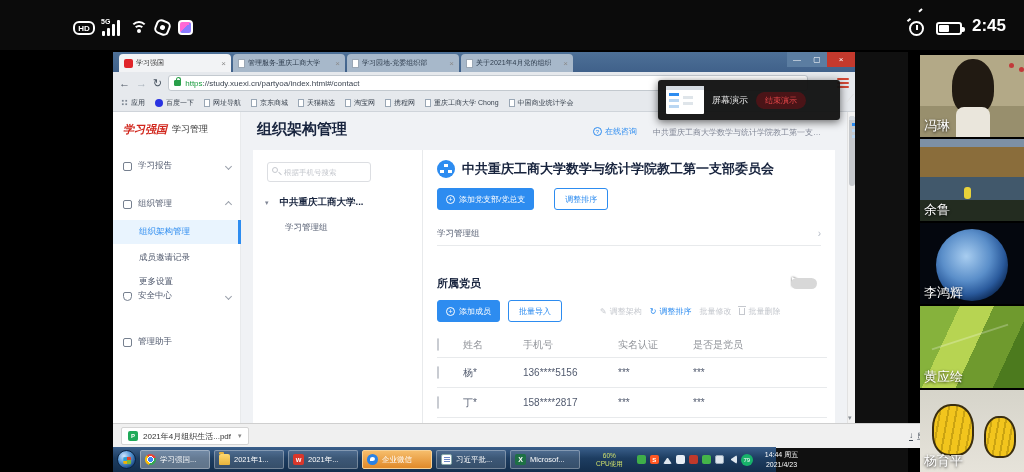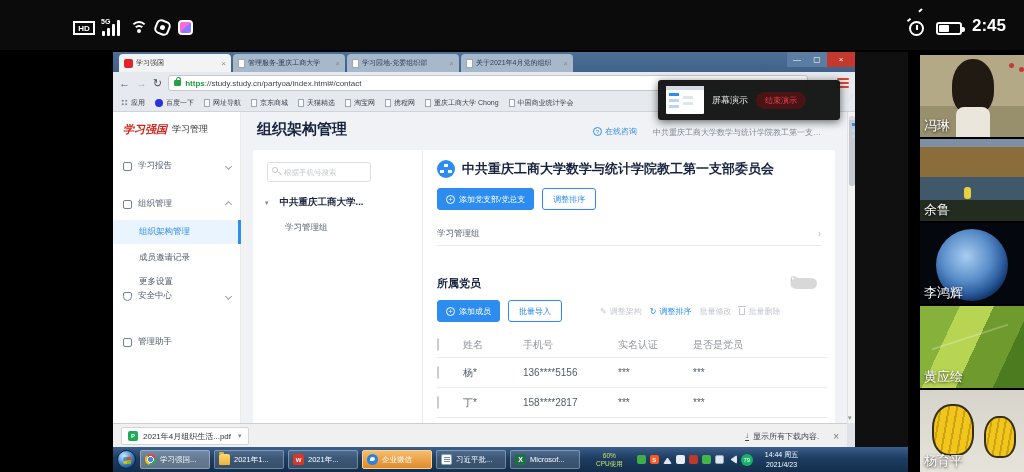--- a/index.html
+++ b/index.html
@@ -1,21 +1,21 @@
 <!DOCTYPE html>
 <html><head>
 <meta charset="utf-8">
 <style>
   *{margin:0;padding:0;box-sizing:border-box}
   html,body{width:1024px;height:472px;background:#000;overflow:hidden;
     font-family:"Liberation Sans","DejaVu Sans",sans-serif;position:relative}
 
   
   .statusbar{position:absolute;left:0;top:0;width:1024px;height:50px;background:#0b0b0b;color:#fff}
-  .hd-badge{position:absolute;left:73px;top:21px;width:22px;height:14px;border:2px solid #fff;border-radius:0;
+  .hd-badge{position:absolute;left:73px;top:21px;width:22px;height:14px;border:2px solid #fff;border-radius:6px;
     font-size:8px;font-weight:bold;display:flex;align-items:center;justify-content:center}
   .sig{position:absolute;left:101px;top:18px;width:22px;height:18px}
   .sig .g5{position:absolute;left:0;top:0;font-size:7px;font-weight:bold}
   .sig i{position:absolute;bottom:0;width:3px;background:#fff;border-radius:1px}
   .sig i:nth-child(2){left:1px;height:5px}.sig i:nth-child(3){left:6px;height:8px}
   .sig i:nth-child(4){left:11px;height:12px}.sig i:nth-child(5){left:16px;height:16px}
   .wifi{position:absolute;left:130px;top:21px;width:18px;height:14px}
   .wifi b{position:absolute;left:50%;transform:translateX(-50%);border:2px solid #fff;border-color:#fff transparent transparent transparent;border-radius:50%}
   .wifi b:nth-child(1){width:18px;height:18px;top:0}
   .wifi b:nth-child(2){width:11px;height:11px;top:4px}
@@ -46,21 +46,21 @@
   .fav-page{width:7px;height:9px;background:#fff;border:1px solid #9aa7b5;flex:0 0 auto}
   .wctrl{position:absolute;top:0;right:0;height:15px;display:flex}
   .wctrl span{width:20px;height:15px;display:flex;align-items:center;justify-content:center;font-size:8px;color:#fff;background:#5b7da1}
   .wctrl .wclose{background:#c4392d;width:28px}
   .toolbar{position:absolute;left:0;top:20px;width:742px;height:22px;background:#e6e9ed;display:flex;align-items:center;padding:0 6px;gap:6px}
   .navbtn{font-size:11px;color:#4a5562}
   .navbtn.dis{color:#aab2bb}
   .addr{height:16px;flex:0 0 640px;background:#fff;border:1px solid #c3c9cf;border-radius:3px;display:flex;align-items:center;padding:0 5px;gap:4px;font-size:8px}
   .lock{width:7px;height:6px;border:1px solid #2aa04a;border-radius:1px;position:relative;background:#2aa04a}
   .lock:before{content:"";position:absolute;left:1px;top:-4px;width:3px;height:4px;border:1px solid #2aa04a;border-bottom:0;border-radius:3px 3px 0 0}
-  .scheme{color:#1a9c3e;font-weight:bold}
+  .scheme{color:#1a9c3e;font-weight:normal}
   .urlrest{color:#3b4450}
   .menu-red{margin-left:auto;width:12px;height:10px;display:flex;flex-direction:column;justify-content:space-between}
   .menu-red i{height:2px;background:#d34836;border-radius:1px}
   .bookmarks{position:absolute;left:0;top:42px;width:742px;height:18px;background:#e6e9ed;border-bottom:1px solid #cfd4da;display:flex;align-items:center;gap:10px;padding:0 8px;font-size:7px;color:#3b4450}
   .bm{display:flex;align-items:center;gap:3px}
   .grid-ic{width:7px;height:7px;background:
     radial-gradient(circle,#7c8692 1px,transparent 1px) 0 0/3.5px 3.5px}
   .baidu-ic{width:8px;height:8px;border-radius:50%;background:#2932e1;position:relative}
   .pg-ic{width:6px;height:8px;background:#fff;border:1px solid #9aa7b5}
 
@@ -97,21 +97,21 @@
   .mag{position:absolute;left:19px;top:17px;width:6px;height:6px;border:1px solid #c5c8ce;border-radius:50%}
   .mag:after{content:"";position:absolute;left:5px;top:5px;width:4px;height:1px;background:#c5c8ce;transform:rotate(45deg)}
   .tree-root{position:absolute;left:12px;top:46px;font-size:9.5px;font-weight:bold;color:#17233d;display:flex;gap:11px;align-items:center}
   .tree-caret{font-size:7px;color:#808695}
   .tree-child{position:absolute;left:32px;top:72px;font-size:8.5px;color:#515a6e}
   .rightcol{position:absolute;left:170px;top:0;width:412px;height:273px;padding:0}
   .orgrow{position:absolute;left:14px;top:10px;display:flex;align-items:center;gap:7px}
   .orgic{width:18px;height:18px;background:#2d8cf0;border-radius:50%;position:relative;flex:0 0 auto}
   .orgic:before{content:"";position:absolute;left:7px;top:4px;width:4px;height:3px;background:#fff;box-shadow:-4px 6px 0 #fff,4px 6px 0 #fff}
   .orgtitle{font-size:13px;font-weight:bold;color:#17233d}
-  .btnrow1{position:absolute;left:14px;top:38px;display:flex;gap:8px}
+  .btnrow1{position:absolute;left:14px;top:38px;display:flex;gap:20px}
   .btn-blue{height:22px;background:#2d8cf0;color:#fff;border:1px solid #2d8cf0;border-radius:3px;font-size:8px;display:flex;align-items:center;gap:4px;padding:0 8px}
   .btn-line{height:22px;background:#fff;color:#2d8cf0;border:1px solid #2d8cf0;border-radius:3px;font-size:8px;display:flex;align-items:center;gap:4px;padding:0 10px}
   .plus-c{width:9px;height:9px;border:1px solid #fff;border-radius:50%;display:flex;align-items:center;justify-content:center;font-size:7px;line-height:1}
   .grouprow{position:absolute;left:14px;top:72px;width:384px;height:24px;border-bottom:1px solid #e8eaec;display:flex;align-items:center;justify-content:space-between;font-size:8.5px;color:#515a6e}
   .grouprow .arrow{color:#b5bcc7;font-size:10px}
   .memtitle{position:absolute;left:14px;top:126px;font-size:11px;font-weight:bold;color:#17233d}
   .cursorbadge{position:absolute;right:18px;top:128px;width:26px;height:11px;background:#d8d8d8;border-radius:6px}
   .cursor{position:absolute;right:38px;top:127px;width:0;height:0;border-left:5px solid #fff;border-bottom:8px solid transparent;border-top:2px solid transparent;filter:drop-shadow(0 0 1px #555)}
   .btnrow2{position:absolute;left:14px;top:150px;width:390px;display:flex;align-items:center;gap:8px;font-size:8px}
   .lnk{display:flex;align-items:center;gap:3px}
@@ -121,30 +121,30 @@
   .trash{width:6px;height:7px;border:1px solid #c5c8ce;border-top:0;position:relative}
   .trash:before{content:"";position:absolute;left:-2px;top:-2px;width:8px;height:1px;background:#c5c8ce}
   .table{position:absolute;left:14px;top:182px;width:390px;font-size:10px}
   .trow{display:flex;align-items:center;height:30px;border-bottom:1px solid #e8eaec}
   .thead{color:#909399;height:26px;background:#fafafa00}
   .tbody{color:#515a6e}
   .c-chk{flex:0 0 26px}.c-name{flex:0 0 60px}.c-phone{flex:0 0 95px}.c-ver{flex:0 0 75px}.c-mem{flex:1}
   .chk{width:10px;height:10px;border:1px solid #c9ccd2;border-radius:2px;background:#fff}
 
   
-  .shelf{position:absolute;left:0;top:371px;width:734px;height:24px;background:#f0f0f0;border-top:1px solid #cfcfcf;display:flex;align-items:center;padding:12px 8px;font-size:8px;color:#333}
+  .shelf{position:absolute;left:0;top:371px;width:898px;height:24px;background:#f0f0f0;border-top:1px solid #cfcfcf;display:flex;align-items:center;padding:12px 8px;font-size:8px;color:#333}
   .dchip{height:18px;background:#fff;border:1px solid #d4d4d4;border-radius:2px;display:flex;align-items:center;gap:5px;padding:0 6px}
   .pdfic{width:10px;height:10px;background:#1faa59;border-radius:2px;display:flex;align-items:center;justify-content:center;color:#fff;font-size:6px;font-weight:bold}
   .dcaret{color:#888;font-size:7px;margin-left:2px}
   .showall{margin-left:auto;display:flex;align-items:center;gap:4px;color:#3b4450}
   .dl-ic{font-size:8px;border-bottom:1px solid #3b4450;line-height:1}
   .shelf-close{margin-left:14px;color:#777;font-size:10px}
 
   
-  .taskbar{position:absolute;left:0;top:395px;width:795px;height:25px;background:linear-gradient(#3b608c,#1d3d61 45%,#132e4c);display:flex;align-items:center;padding:0 4px;gap:4px}
+  .taskbar{position:absolute;left:0;top:395px;width:663px;height:25px;background:linear-gradient(#3b608c,#1d3d61 45%,#132e4c);display:flex;align-items:center;padding:0 4px;gap:4px}
   .orb{width:19px;height:19px;border-radius:50%;background:radial-gradient(circle at 35% 30%,#cfe6ff,#5b9bd8 40%,#1d4f8c 75%,#0d2c55);border:1px solid #0a2342;position:relative;flex:0 0 auto}
   .orb:after{content:"";position:absolute;left:5px;top:6px;width:8px;height:7px;background:conic-gradient(#e4452c 0 25%,#7db83a 0 50%,#f4b400 0 75%,#2e9fd4 0);border-radius:1px;transform:perspective(20px) rotateY(-15deg)}
   .tbtn{height:19px;flex:0 0 70px;background:rgba(255,255,255,.14);border:1px solid rgba(255,255,255,.3);border-radius:2px;display:flex;align-items:center;gap:4px;padding:0 4px;font-size:7.5px;color:#fff;overflow:hidden;white-space:nowrap}
   .tbtn.active{background:rgba(255,255,255,.32)}
   .tbtn.orange{background:linear-gradient(#f6bd6b,#e08a2a);border-color:#f8d296;color:#fff}
   .ti{width:11px;height:11px;flex:0 0 auto;border-radius:2px}
   .ti-chrome{border-radius:50%;background:radial-gradient(circle,#4285f4 0 33%,#fff 33% 45%,transparent 45%),conic-gradient(from -45deg,#ea4335 0 33%,#34a853 0 66%,#fbbc05 0)}
   .ti-folder{background:linear-gradient(#ffd970,#e8b33c);border-radius:2px 2px 1px 1px;position:relative}
   .ti-folder:before{content:"";position:absolute;left:0;top:-2px;width:5px;height:2px;background:#e8b33c;border-radius:1px 1px 0 0}
   .ti-wps{background:#d9372b;display:flex;align-items:center;justify-content:center;color:#fff;font-size:6px;font-weight:bold}
@@ -249,21 +249,21 @@
         <span class="wclose">×</span>
       </div>
     </div>
 
     <div class="toolbar">
       <span class="navbtn">←</span>
       <span class="navbtn dis">→</span>
       <span class="navbtn">↻</span>
       <div class="addr">
         <span class="lock"></span>
-        <span><span class="scheme">https</span><span class="urlrest">://study.study.cn/partyoa/index.html#/contact</span></span>
+        <span><span class="scheme">https</span><span class="urlrest">://study.xuexi.cn/partyoa/index.html#/contact</span></span>
       </div>
       <span class="menu-red">
           <i></i>
           <i></i>
           <i></i>
         </span>
     </div>
 
     <div class="bookmarks">
       <span class="bm">

